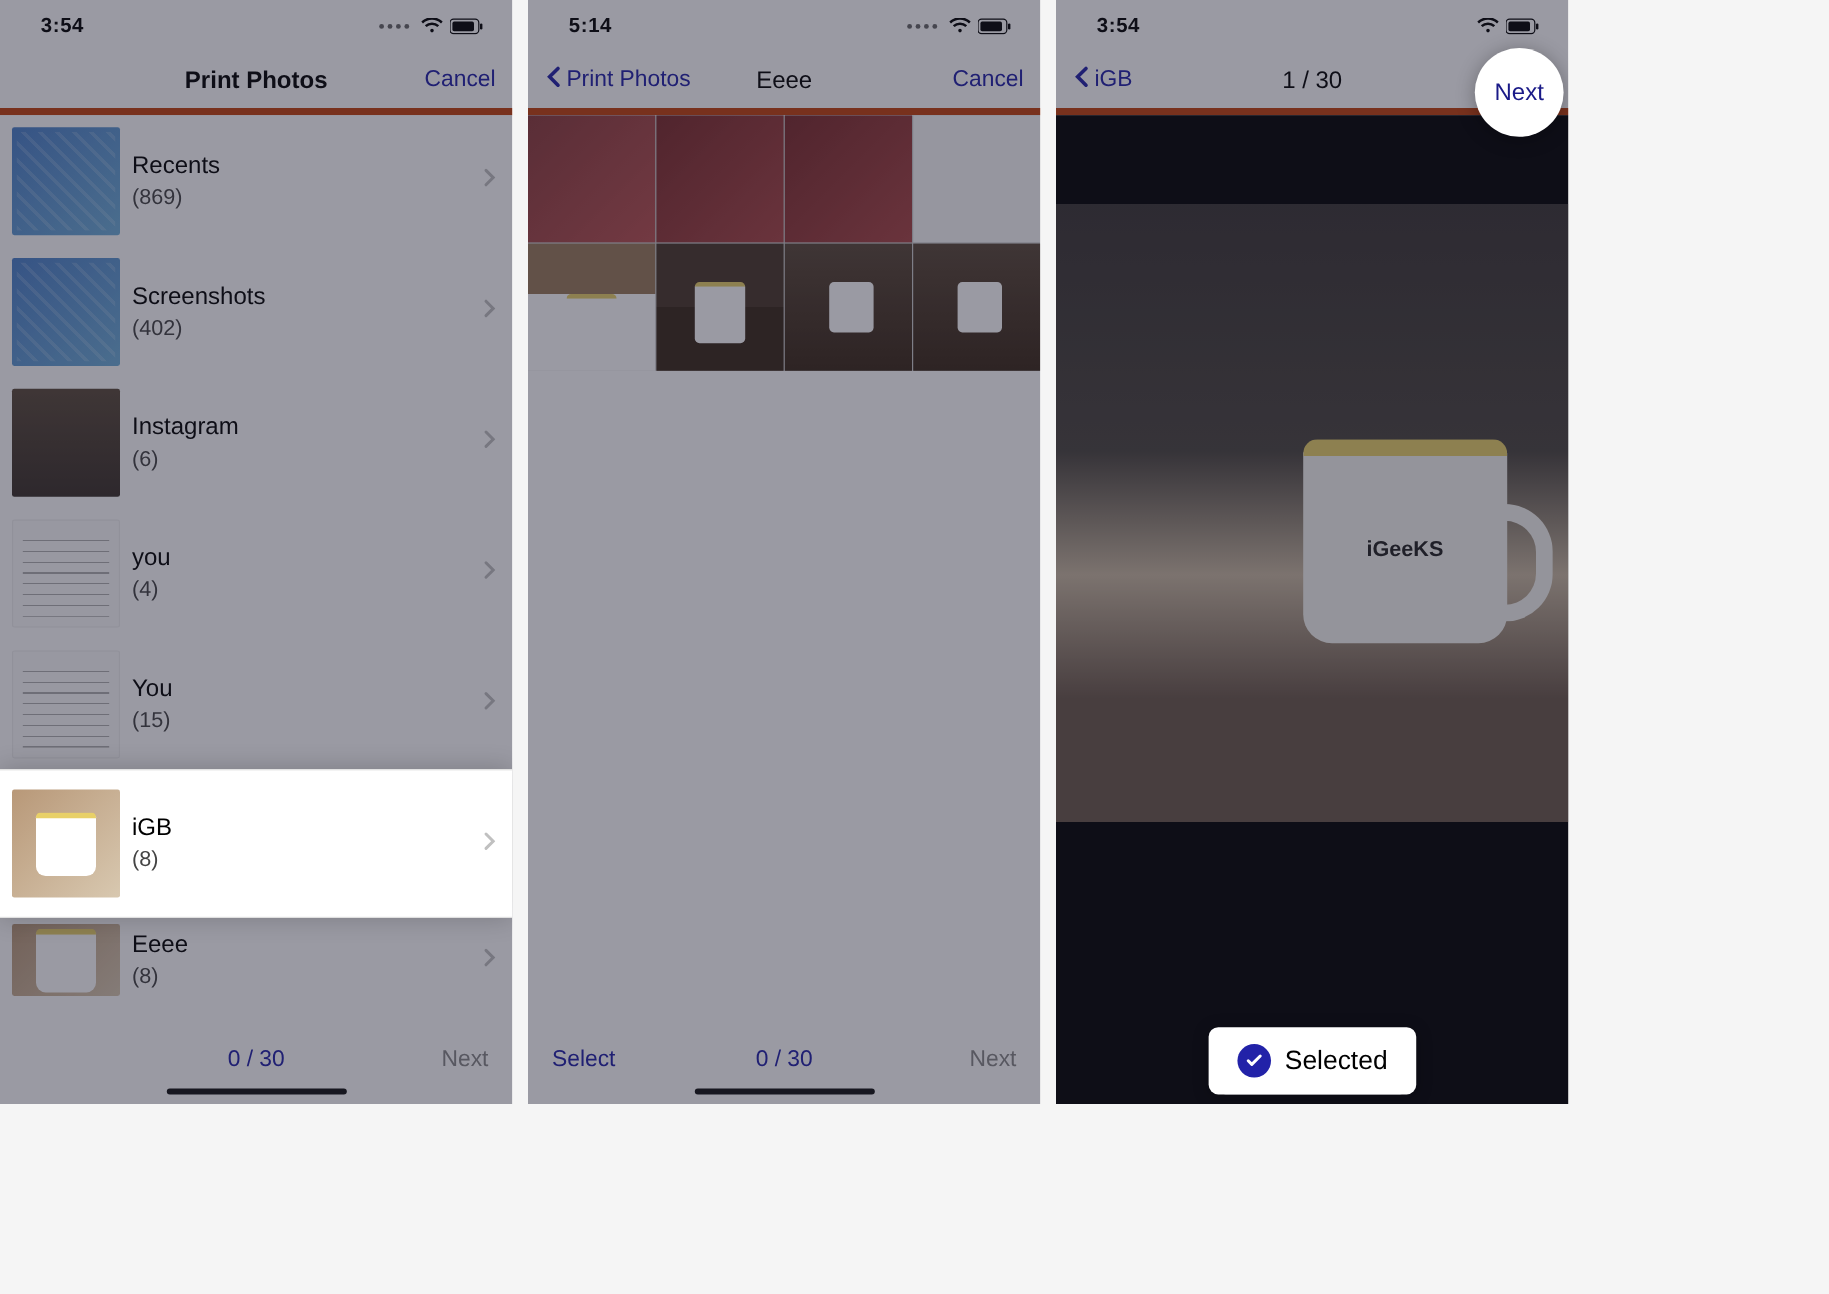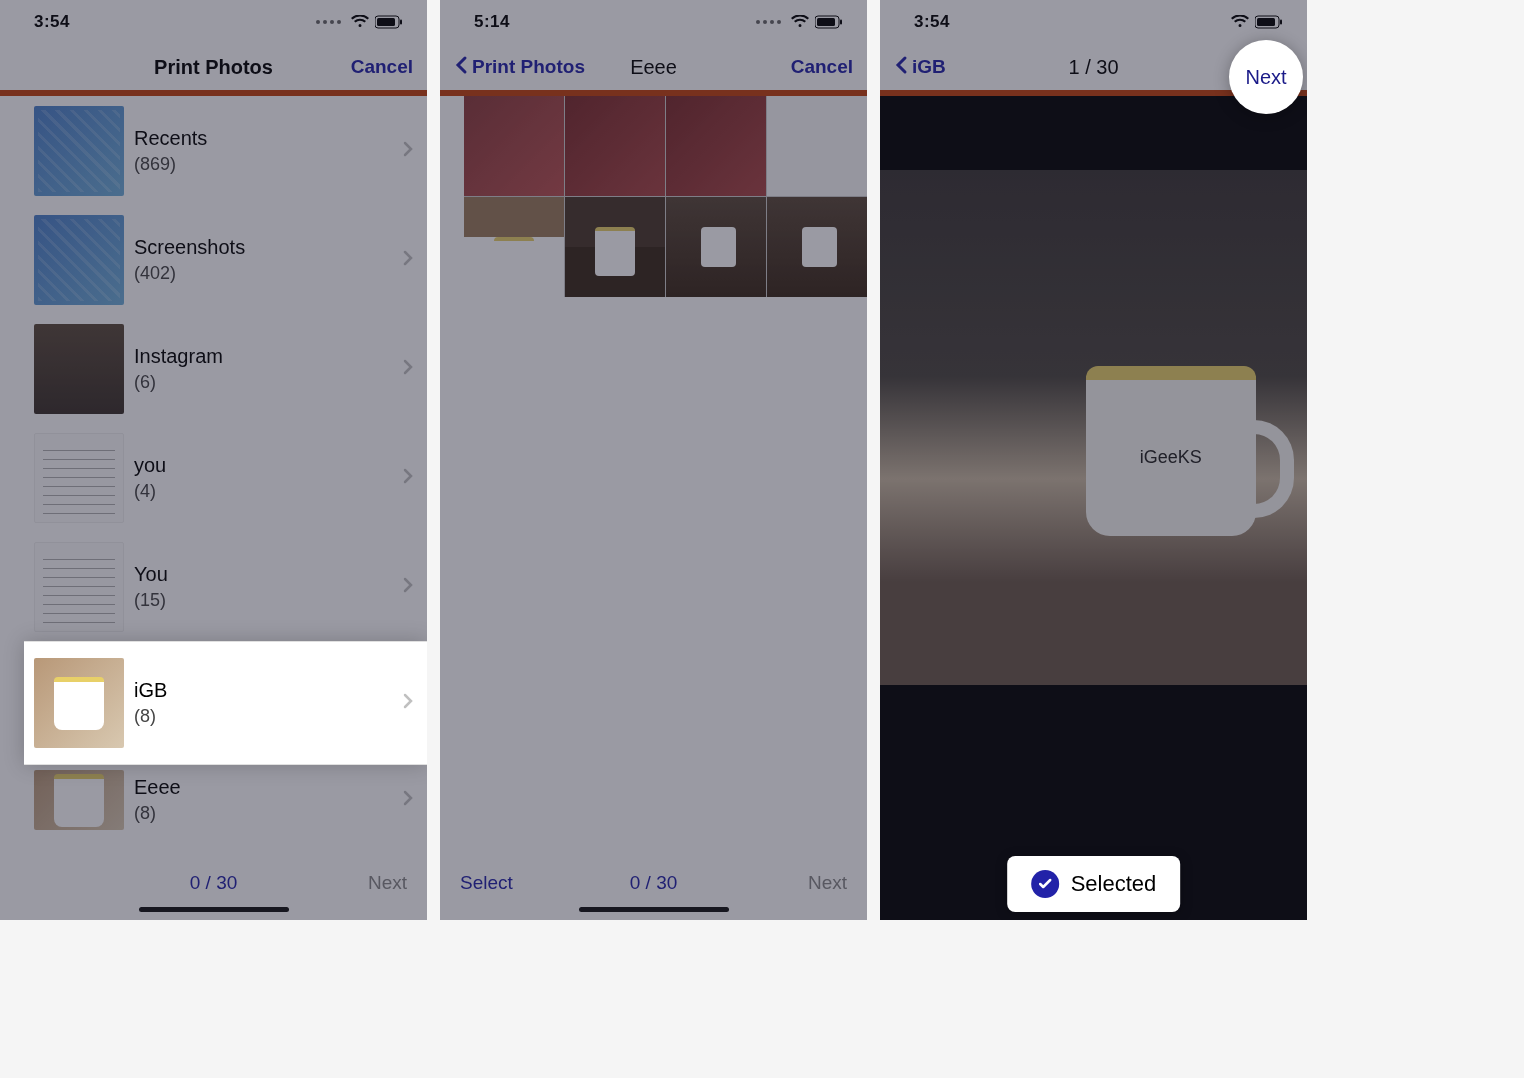--- a/index.html
+++ b/index.html
@@ -47,36 +47,36 @@
       display: flex;
       align-items: center;
       justify-content: space-between;
       padding: 0 14px;
       border-bottom: 6px solid #c2410c;
       position: relative;
     }
     .nav-left, .nav-right {
       color: #2222a8;
       font-size: 19px;
-      font-weight: 700;
+      font-weight: 400;
       display: flex;
       align-items: center;
       min-width: 100px;
     }
     .nav-right { justify-content: flex-end; }
     .nav-title {
       position: absolute;
       left: 50%;
       transform: translateX(-50%);
       font-size: 20px;
       font-weight: 600;
     }
     .nav-title.light { font-weight: 400; }
     .chevron { display: inline-block; margin-right: 4px; }
-    .content { flex: 1; overflow: hidden; background: #fff; position: relative; padding-left: 24px; }
+    .content { flex: 1; overflow: hidden; background: #fff; position: relative; }
     .album-row {
       display: flex;
       align-items: center;
       height: 109px;
       padding: 0 14px 0 10px;
       gap: 10px;
     }
     .album-row.highlighted {
       background: #fff;
       position: relative;
@@ -157,21 +157,21 @@
       background: linear-gradient(to bottom, #3a3532 0%, #4a453e 40%, #c8b8a0 60%, #6a584a 80%);
     }
     .mug-shape {
       position: absolute;
       right: 12%; top: 38%;
       width: 170px; height: 170px;
       background: #f5f5f0;
       border-radius: 12px 12px 24px 24px;
       border-top: 14px solid #e8d068;
       display:flex; align-items:center; justify-content:center;
-      font-size:18px; font-weight:400; color:#222;
+      font-size:18px; font-weight:700; color:#222;
     }
     .mug-shape::after {
       content:""; position:absolute; right:-38px; top:40px;
       width:50px; height:70px; border:14px solid #f5f5f0;
       border-left:none; border-radius: 0 40px 40px 0;
     }
     .selected-pill {
       position: absolute;
       bottom: 8px;
       left: 50%;

